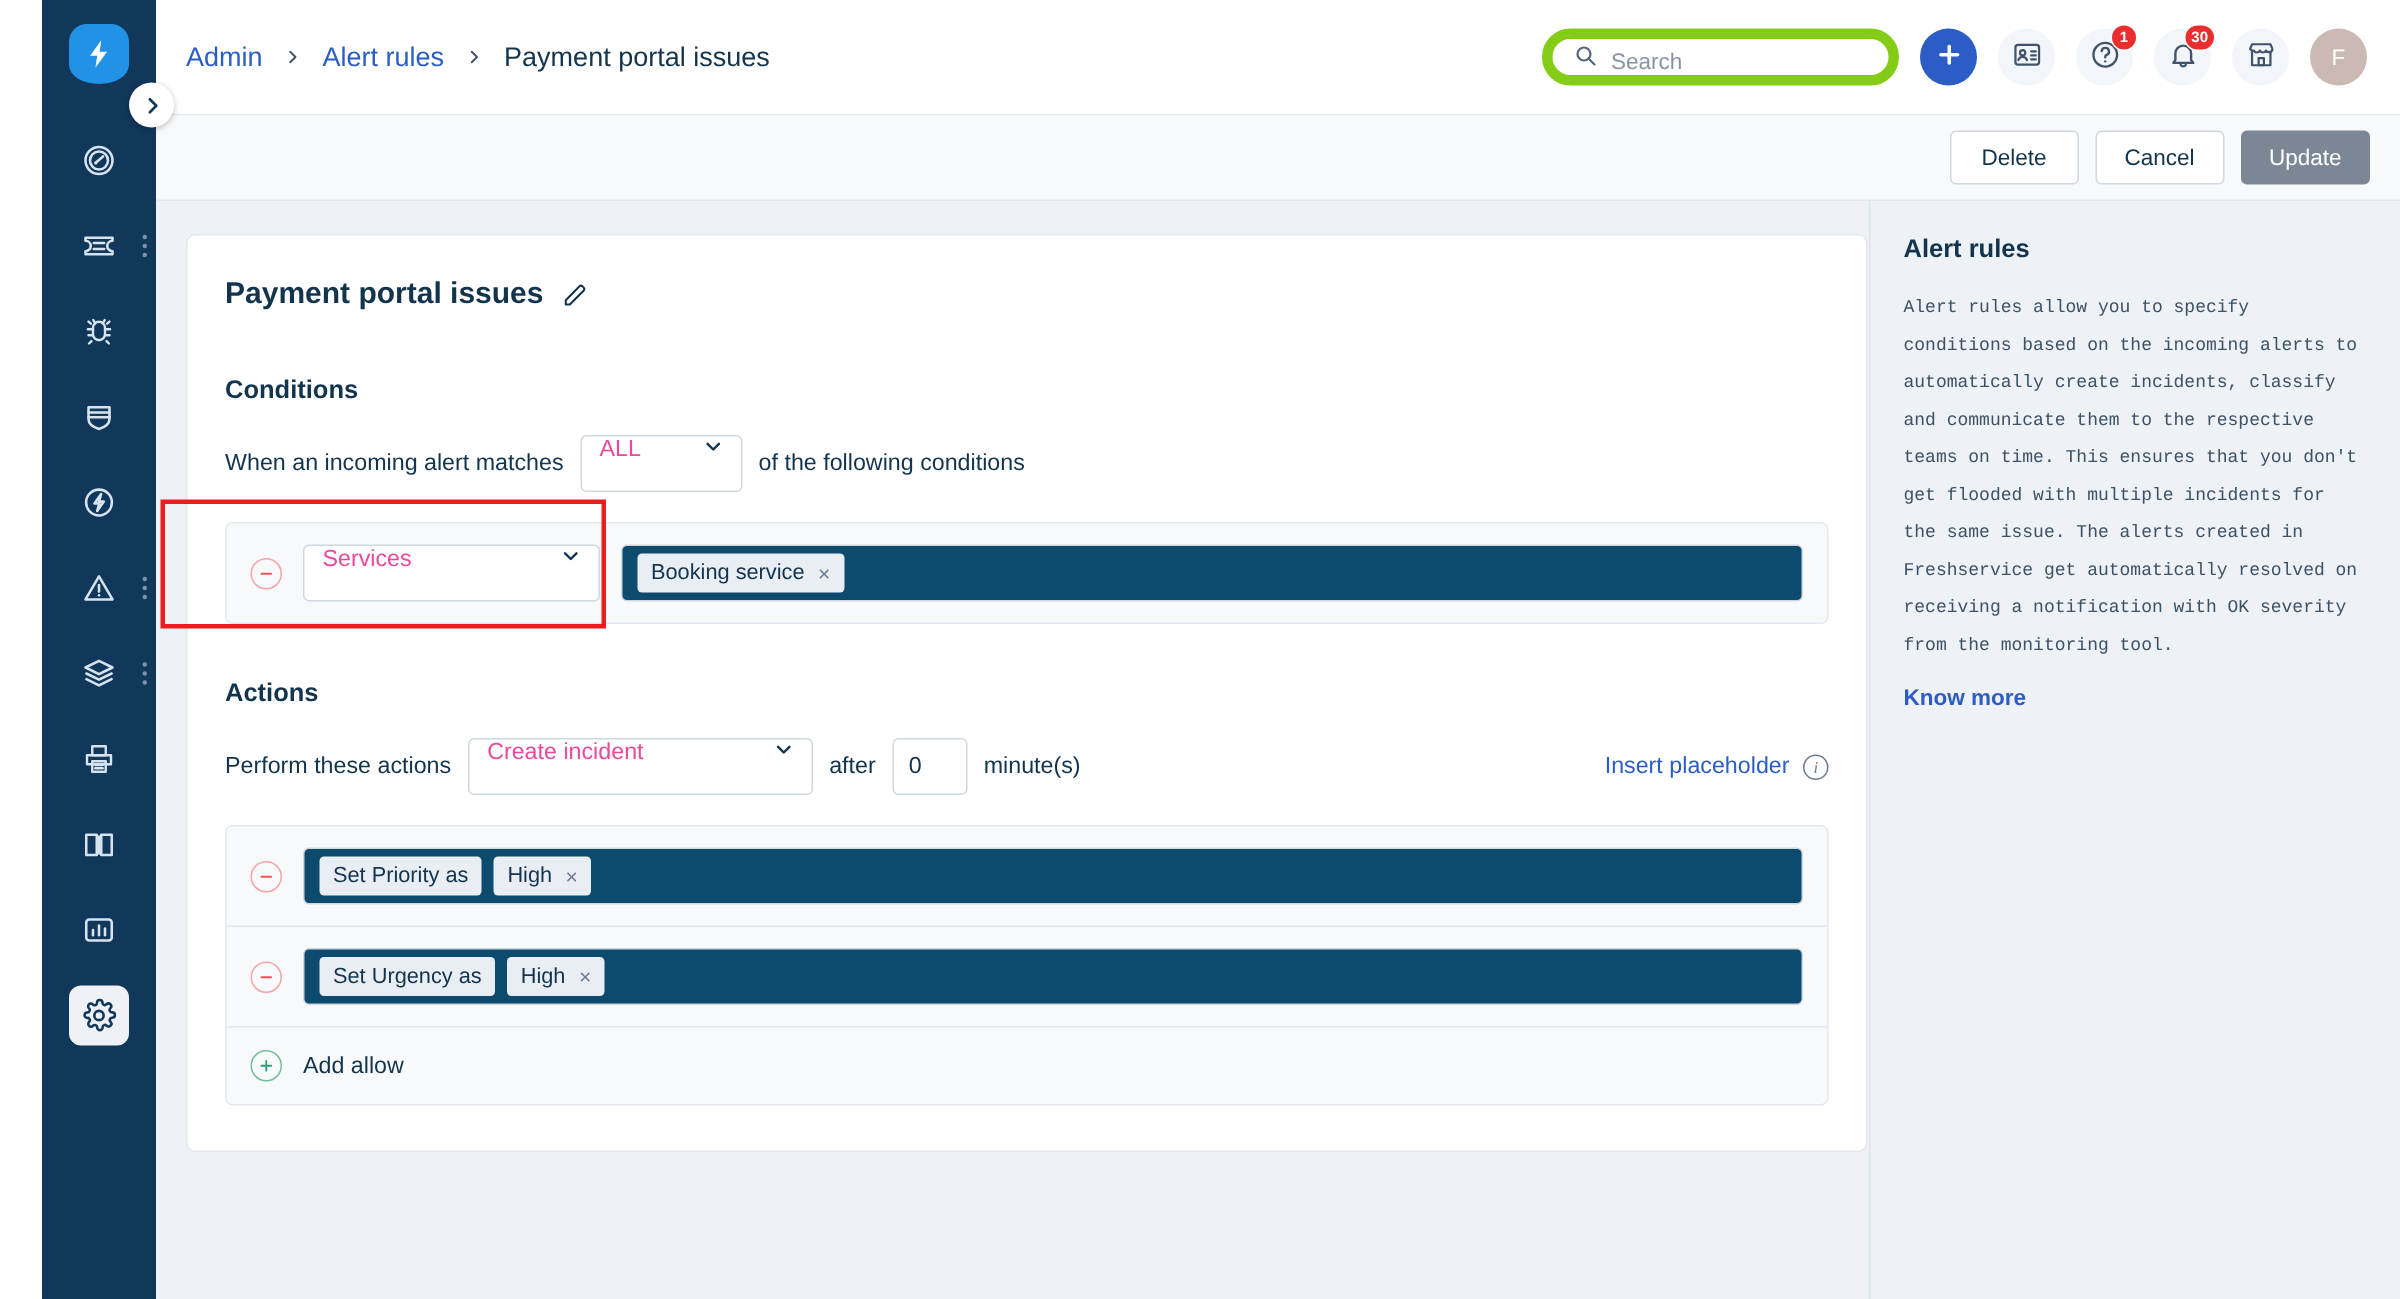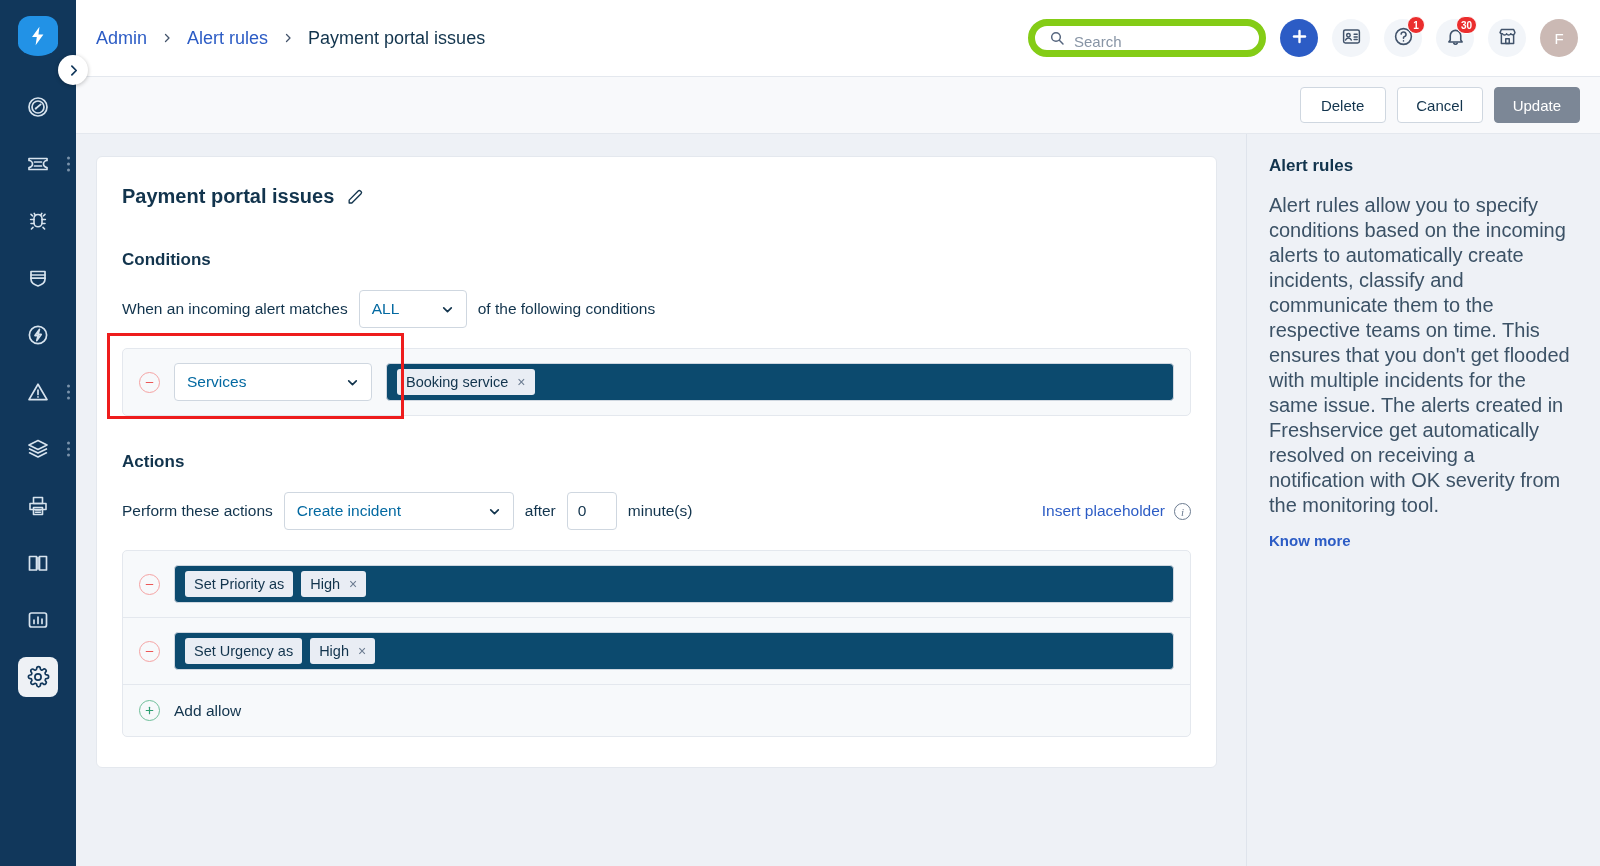--- a/index.html
+++ b/index.html
@@ -3,21 +3,21 @@
 <meta charset="utf-8">
 <title>Freshservice - Alert rules</title>
 <style>
   * { box-sizing: border-box; margin: 0; padding: 0; }
   html, body {
     width: 1600px; height: 866px;
     font-family: "Liberation Sans", sans-serif;
     background: #ffffff;
     overflow: hidden;
   }
-  .app { position: relative; width: 1600px; height: 678px; display: flex; }
+  .app { position: relative; width: 1600px; height: 678px; display: flex; padding-left: 28px; }
 
   
   .rail {
     width: 76px; height: 866px;
     background: #11375b;
     display: flex; flex-direction: column; align-items: center;
     flex: 0 0 76px;
     position: relative;
     z-index: 5;
   }
@@ -124,22 +124,22 @@
   .card-title h1 { font-size: 20px; color: #12344d; font-weight: bold; }
   .pencil { color: #12344d; display: flex; }
   .pencil svg { width: 19px; height: 19px; }
 
   h2.section { font-size: 17px; color: #12344d; font-weight: bold; margin-bottom: 20px; }
   .row-line { display: flex; align-items: center; gap: 11px; margin-bottom: 20px; }
   .row-line .lbl { font-size: 15.5px; color: #12344d; }
 
   .select {
     height: 38px; border: 1px solid #cfd7e0; border-radius: 4px; background: #fff;
-    display: flex; align-items: center; padding: 0 12px;
-    font-size: 15.5px; color: #0369a1; position: relative;
+    display: flex; align-items: flex-start; padding: 0 12px;
+    font-size: 15.5px; color: #ec4899; position: relative;
   }
   .select .chev { margin-left: auto; padding-left: 12px; display: flex; color: #12344d; }
   .select .chev svg { width: 13px; height: 13px; }
   .select.w-all { width: 108px; }
   .select.w-field { width: 198px; }
   .select.w-op { width: 198px; }
   .select.w-action { width: 230px; }
   .num-input {
     width: 50px; height: 38px; border: 1px solid #cfd7e0; border-radius: 4px;
     padding: 0 10px; font-size: 15.5px; color: #12344d; background: #fff;
@@ -185,21 +185,21 @@
     color: #6b7b90; font-size: 11px; display: flex; align-items: center;
     justify-content: center; font-style: italic; font-family: "Liberation Serif", serif;
   }
 
   
   .side-panel {
     width: 354px; flex: 0 0 354px; background: #eef1f6;
     border-left: 1px solid #dfe4ec; padding: 22px 26px 0 22px;
   }
   .side-panel h3 { font-size: 17px; color: #12344d; font-weight: bold; margin-bottom: 17px; }
-  .side-panel p { font-size: 20px; line-height: 25px; color: #3c5266; margin-bottom: 14px; }
+  .side-panel p { font-size: 12px; line-height: 25px; color: #3c5266; margin-bottom: 14px; font-family: Liberation Mono, monospace; }
   .side-panel a { color: #2c5cc5; text-decoration: none; font-size: 15px; font-weight: bold; }
 
   
   .annot {
     position: absolute; border: 3px solid #ee1d1d; pointer-events: none; z-index: 40;
   }
 </style>
 </head>
 <body>
 

